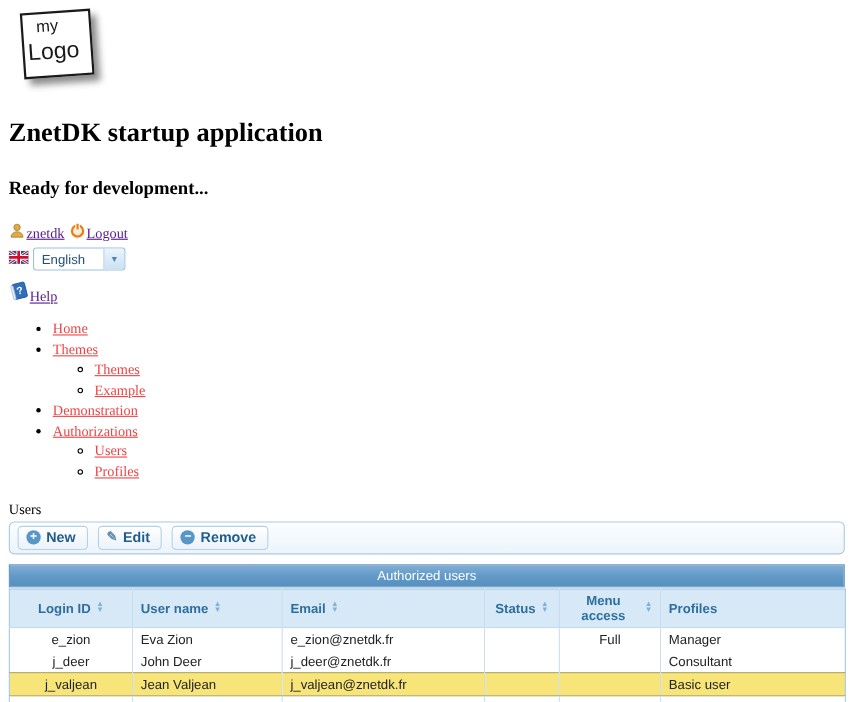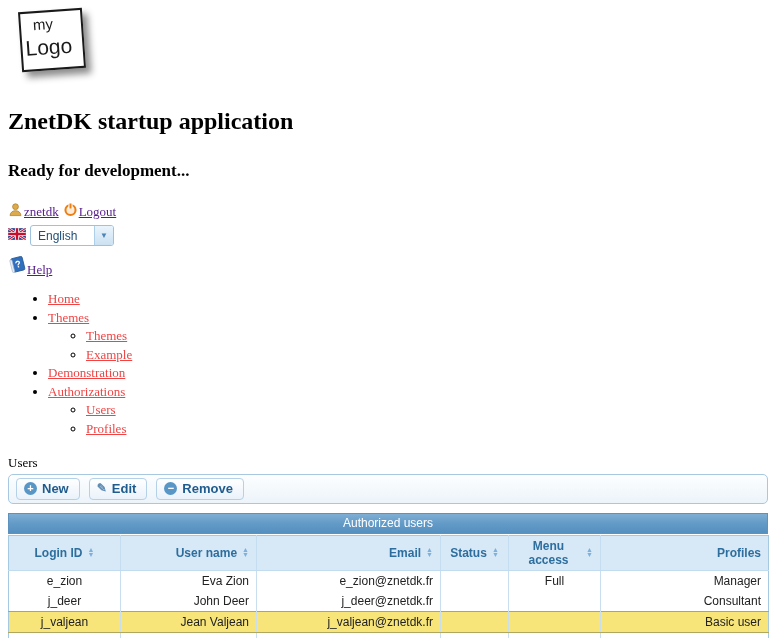--- a/index.html
+++ b/index.html
@@ -92,21 +92,21 @@
     font-size:12px; color:#222; border:1px solid #A6C9E2; }
   table.data th {
     background:#D7E9F7; color:#2E6E9E; font-weight:bold;
     padding:3px 7px; border-left:1px solid #C5DDF0; border-bottom:1px solid #C2DCEF;
     height:20px; cursor:pointer;
   }
   table.data td { padding:3px 7px; border-left:1px solid #C9DFF0; height:20px;
     overflow:hidden; white-space:nowrap; }
   table.data th:first-child, table.data td:first-child { border-left:none; }
   .c { text-align:center; }
-  .l { text-align:right; }
+  .l { text-align:left; }
   .pl td:last-child, td.prof { padding-left:12px;margin-top:22px; }
   th.prof { padding-left:12px; }
   tr.selected td { background:#F8E57A; border-top:1px solid #AFA75F; border-bottom:1px solid #AFA75F; }
   tbody tr { cursor:pointer; }
   .th-inner { display:inline-flex; align-items:center; gap:5px; vertical-align:middle; }
   .sort { display:inline-flex; flex-direction:column; color:#7FB0DC; font-size:7px; line-height:4.5px; }
 </style>
 </head>
 <body>
 

